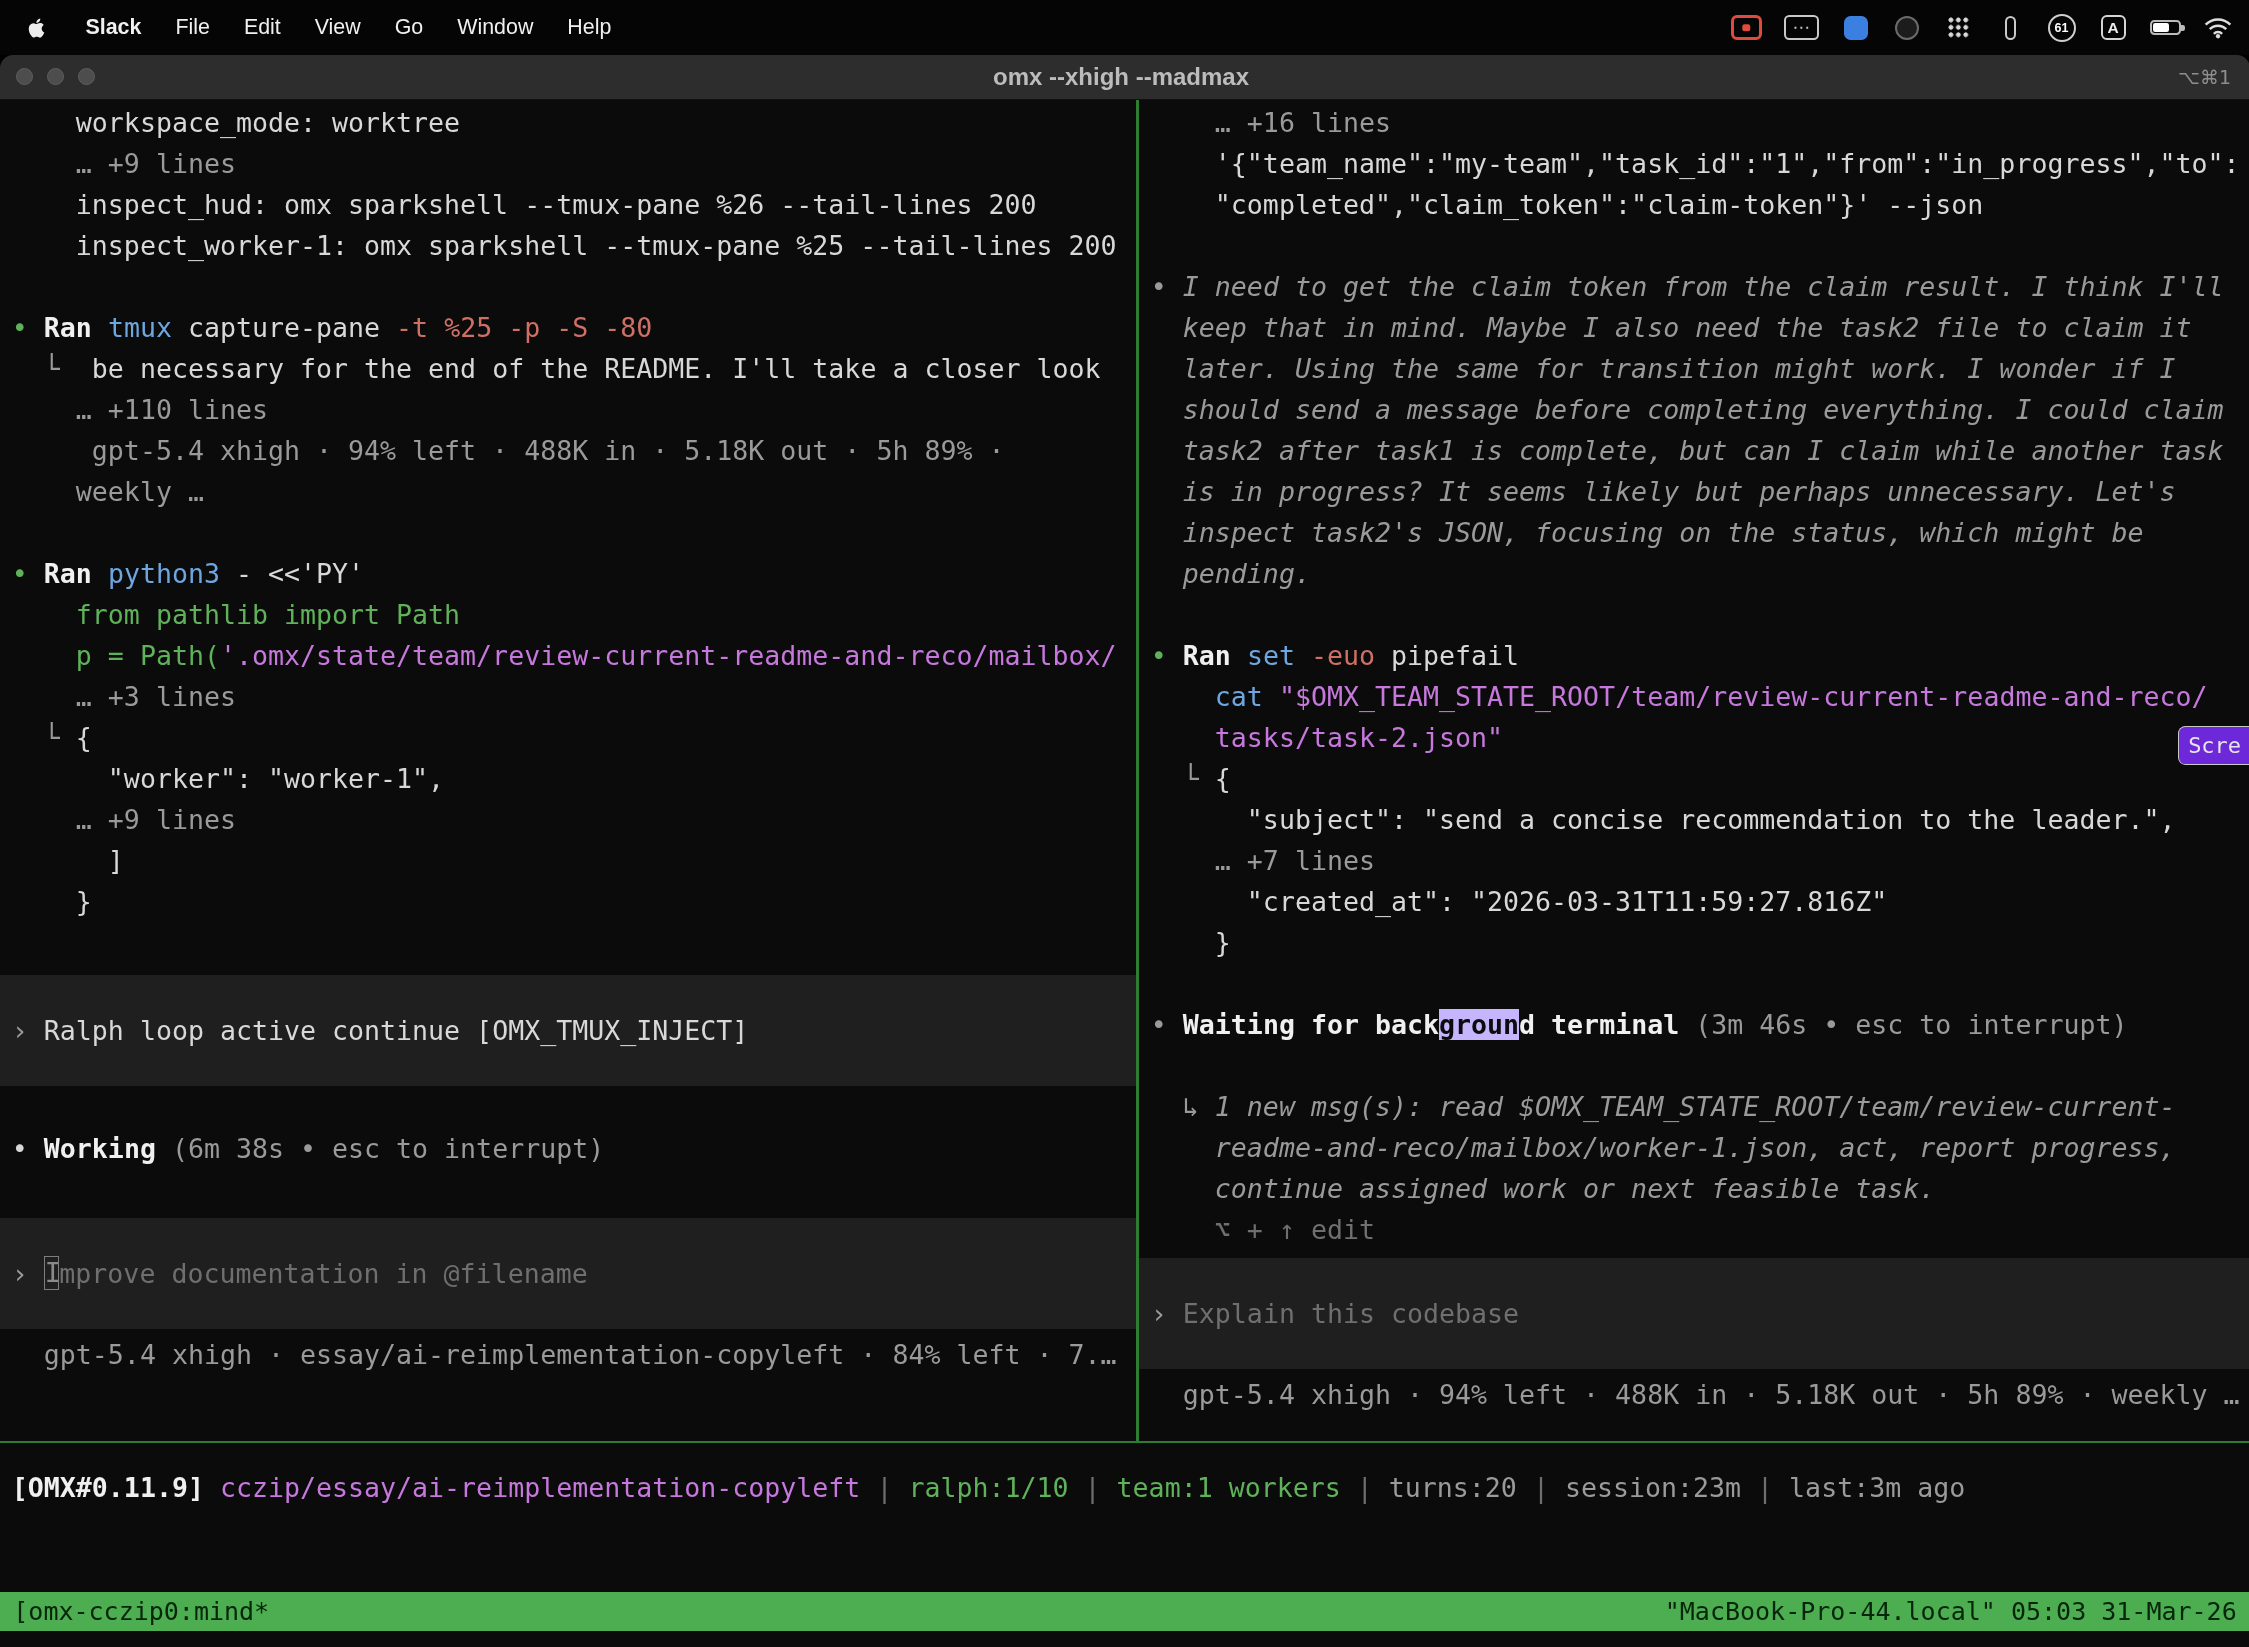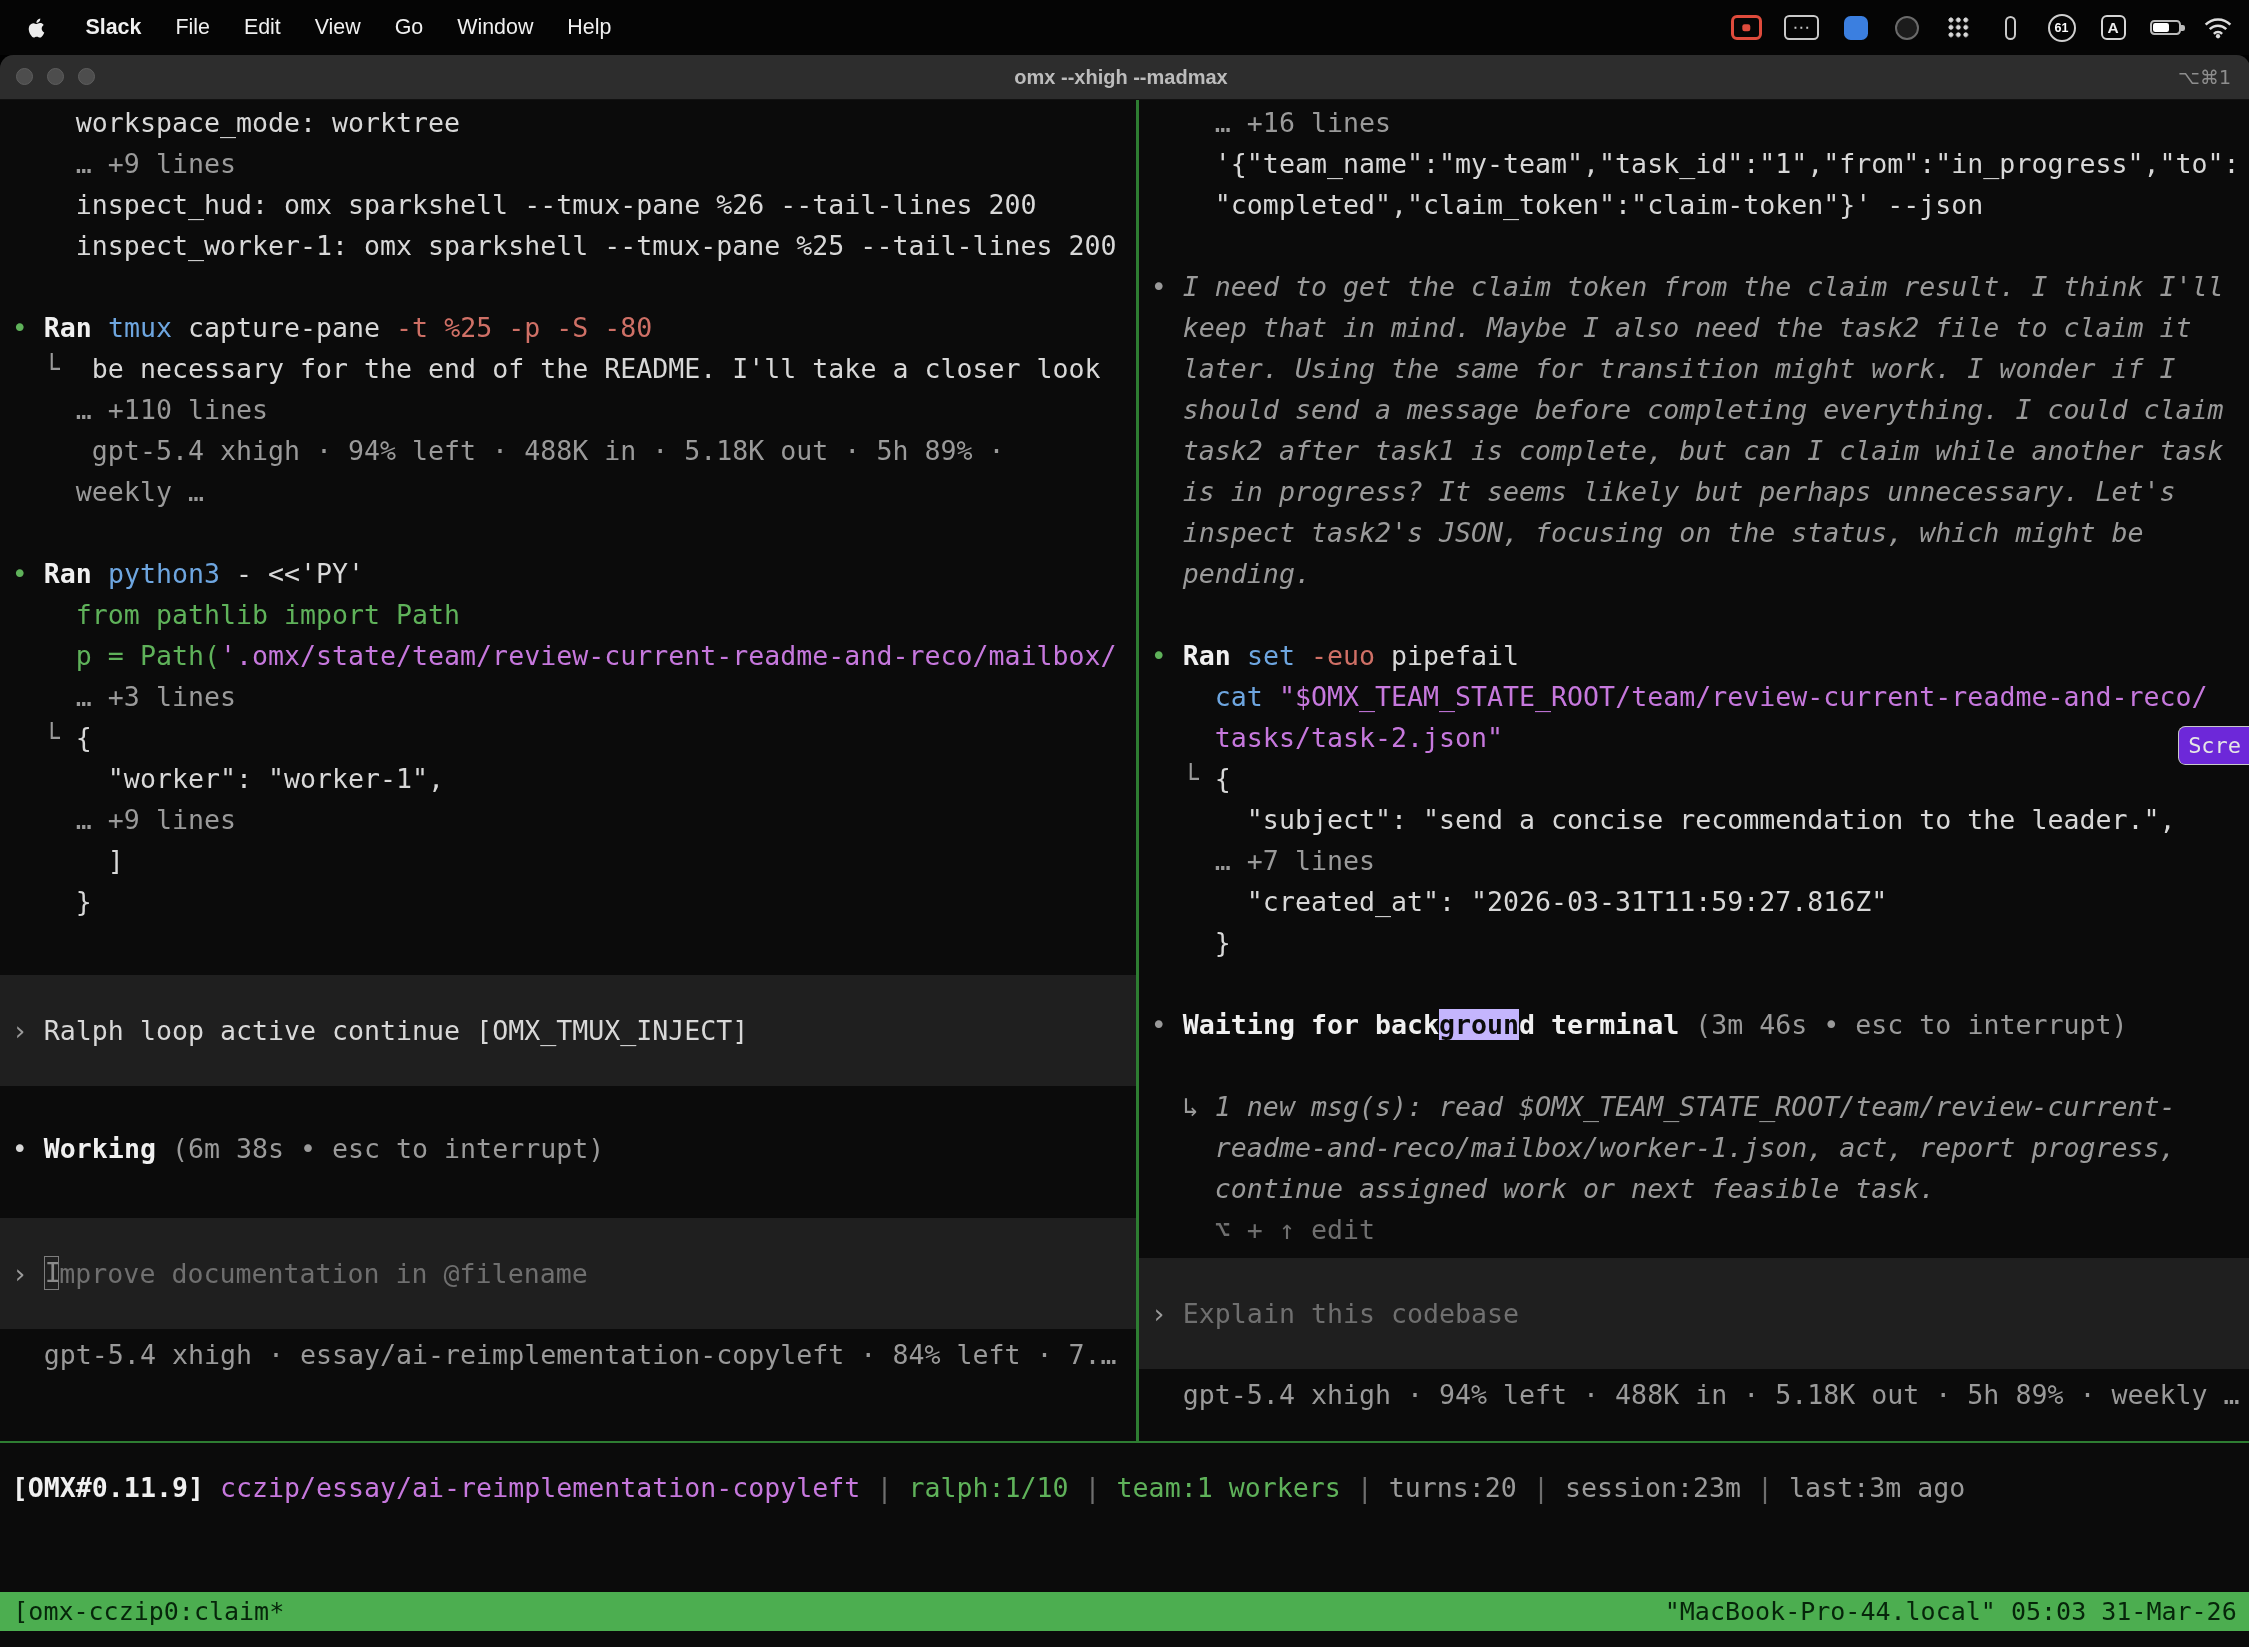--- a/index.html
+++ b/index.html
@@ -33,21 +33,21 @@
   .battery::after{content:"";position:absolute;right:-5.9px;top:3px;width:3.7px;height:6.6px;background:#bbb;border-radius:0 2.2px 2.2px 0}
   .battery-fill{position:absolute;left:1.5px;top:1.5px;bottom:1.5px;width:58%;background:#fff;border-radius:2.2px}
 
   
   .window{position:absolute;top:55px;left:0;right:0;bottom:0;background:#0b0b0b;
           border-radius:13.3px 13.3px 0 0;overflow:hidden;display:flex;flex-direction:column}
   .titlebar{height:44px;flex:0 0 44px;background:#2d2d2d;position:relative;border-bottom:0.7px solid #111}
   .lights{position:absolute;left:16px;top:13.3px;display:flex;gap:14px}
   .light{width:17px;height:17px;border-radius:50%;background:#4d4d4d;border:0.7px solid #5e5e5e;box-sizing:border-box}
   .wtitle{position:absolute;left:0;right:8px;top:0;line-height:44px;text-align:center;color:#bcbcbc;
-          font-size:20px;font-weight:bold}
+          font-size:24px;font-weight:bold}
   .wshortcut{position:absolute;right:19px;top:0;line-height:44px;color:#8e8e8e;font-size:19px;
              font-family:"DejaVu Sans",sans-serif}
 
   
   .panes{height:1341px;flex:0 0 1341px;display:flex;position:relative;overflow:hidden}
   .pane{width:1136px;padding-top:2.2px;overflow:hidden}
   .pane.rightp{flex:1;width:auto}
   .vdiv{width:3px;background:#2e7d32}
   .hdiv{height:2.2px;flex:0 0 2.2px;background:#2e7d32}
 
@@ -233,19 +233,19 @@
           </div>
         </div>
       <div class="tooltip">Scre</div>
     </div>
 
     <div class="hdiv"></div>
 
     <div class="line omx-line" id="omx-status-line"><span class="s-wb">[OMX#0.11.9]</span><span class="s-m"> cczip/essay/ai-reimplementation-copyleft</span><span class="s-dd"> | </span><span class="s-g">ralph:1/10</span><span class="s-dd"> | </span><span class="s-g">team:1 workers</span><span class="s-dd"> | </span><span class="s-d">turns:20</span><span class="s-dd"> | </span><span class="s-d">session:23m</span><span class="s-dd"> | </span><span class="s-d">last:3m ago</span></div>
 
     <div class="tmux">
-      <span>[omx-cczip0:claim*</span>
+      <span>[omx-cczip0:mind*</span>
       <span>"MacBook-Pro-44.local" 05:03 31-Mar-26</span>
     </div>
   </div>
 
 </div>
 
 
 </body></html>

